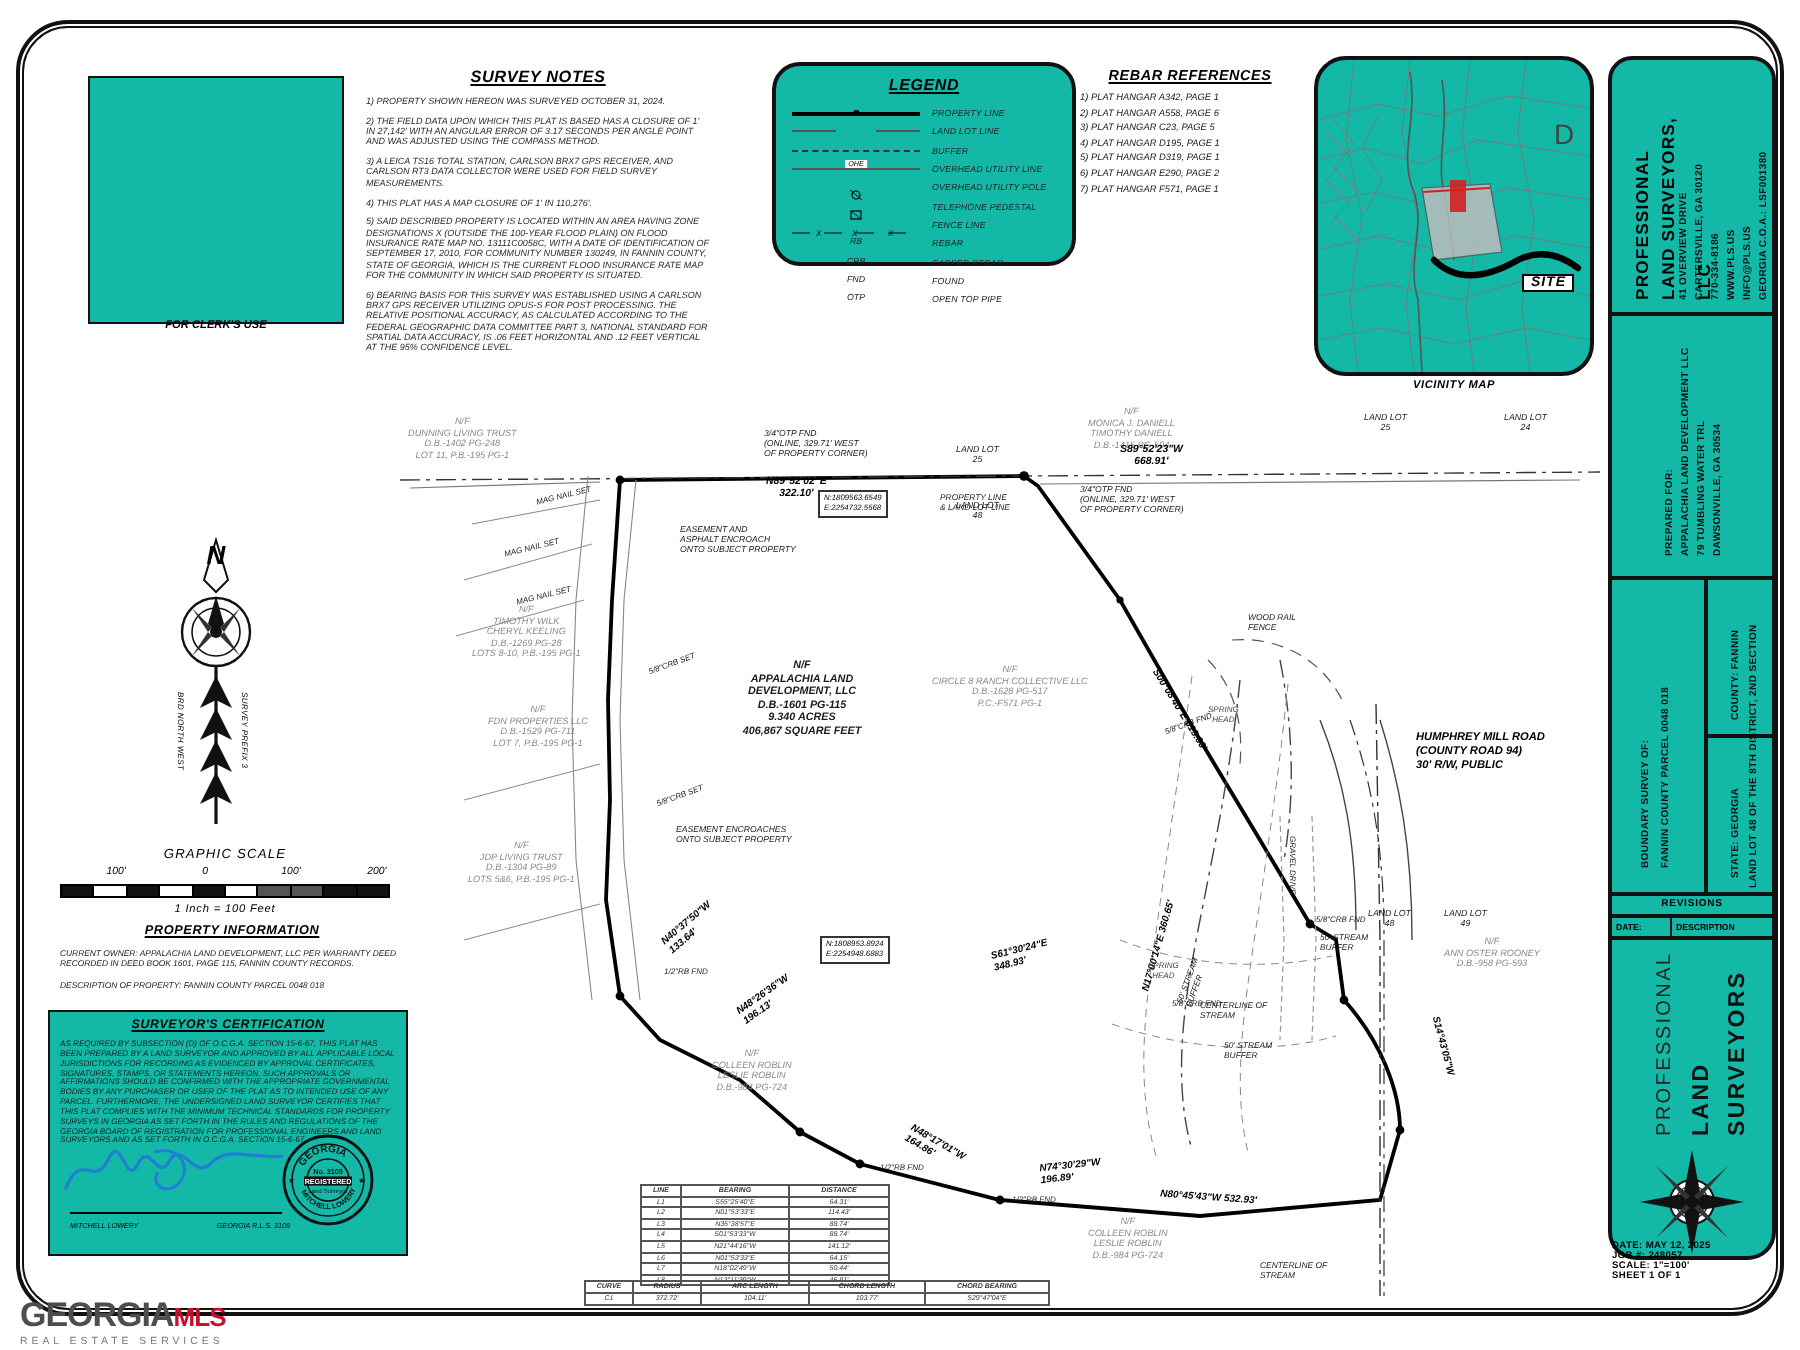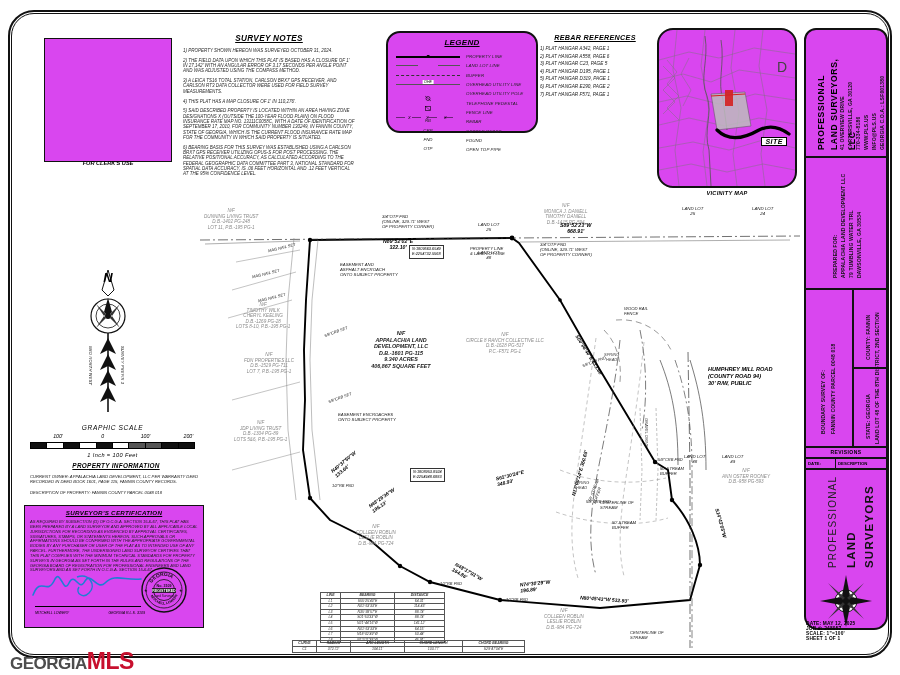--- a/index.html
+++ b/index.html
@@ -23,21 +23,21 @@
     border-radius: 26px;
   }
   .sheet-border-inner {
     position: absolute;
     left: 11px; top: 13px; width: 878px; height: 642px;
     border: 1px solid #111;
     border-radius: 23px;
   }
 
   
-  .box { position: absolute; border: 1px solid #111; background: #d946ef; }
+  .box { position: absolute; border: 1px solid #111; background: #14b8a6; }
 
   .ttl {
     text-align: center;
     font-style: italic;
     font-weight: bold;
     text-decoration: underline;
     letter-spacing: .3px;
   }
   .mono-note {
     font-style: italic;
@@ -195,21 +195,21 @@
     border: 0.6px solid #555; font-size: 3.5px; font-style: italic;
     padding: 0 2px; height: 4.6px; line-height: 4.6px; text-align: center;
     color: #333;
   }
   #curve-table { position: absolute; left: 292px; top: 640px; }
   #curve-table td, #curve-table th { height: 5px; line-height: 5px; }
 
   
   #gmls { position: absolute; left: 10px; top: 648px; width: 210px; }
   #gmls .g1 { font-size: 17px; font-weight: bold; color: #4d4d4d; letter-spacing: -.5px; }
-  #gmls .g2 { font-size: 23px; font-weight: bold; color: #c8102e; letter-spacing: -.5px; }
+  #gmls .g2 { font-size: 13px; font-weight: bold; color: #c8102e; letter-spacing: -.5px; }
   #gmls .g3 { font-size: 5.2px; color: #777; letter-spacing: 2px; }
 
   
   .stream-head { position: absolute; font-size: 4px; font-style: italic; color: #444; text-align: center; }
 </style>
 </head>
 <body>
 
 <div id="page">
 

